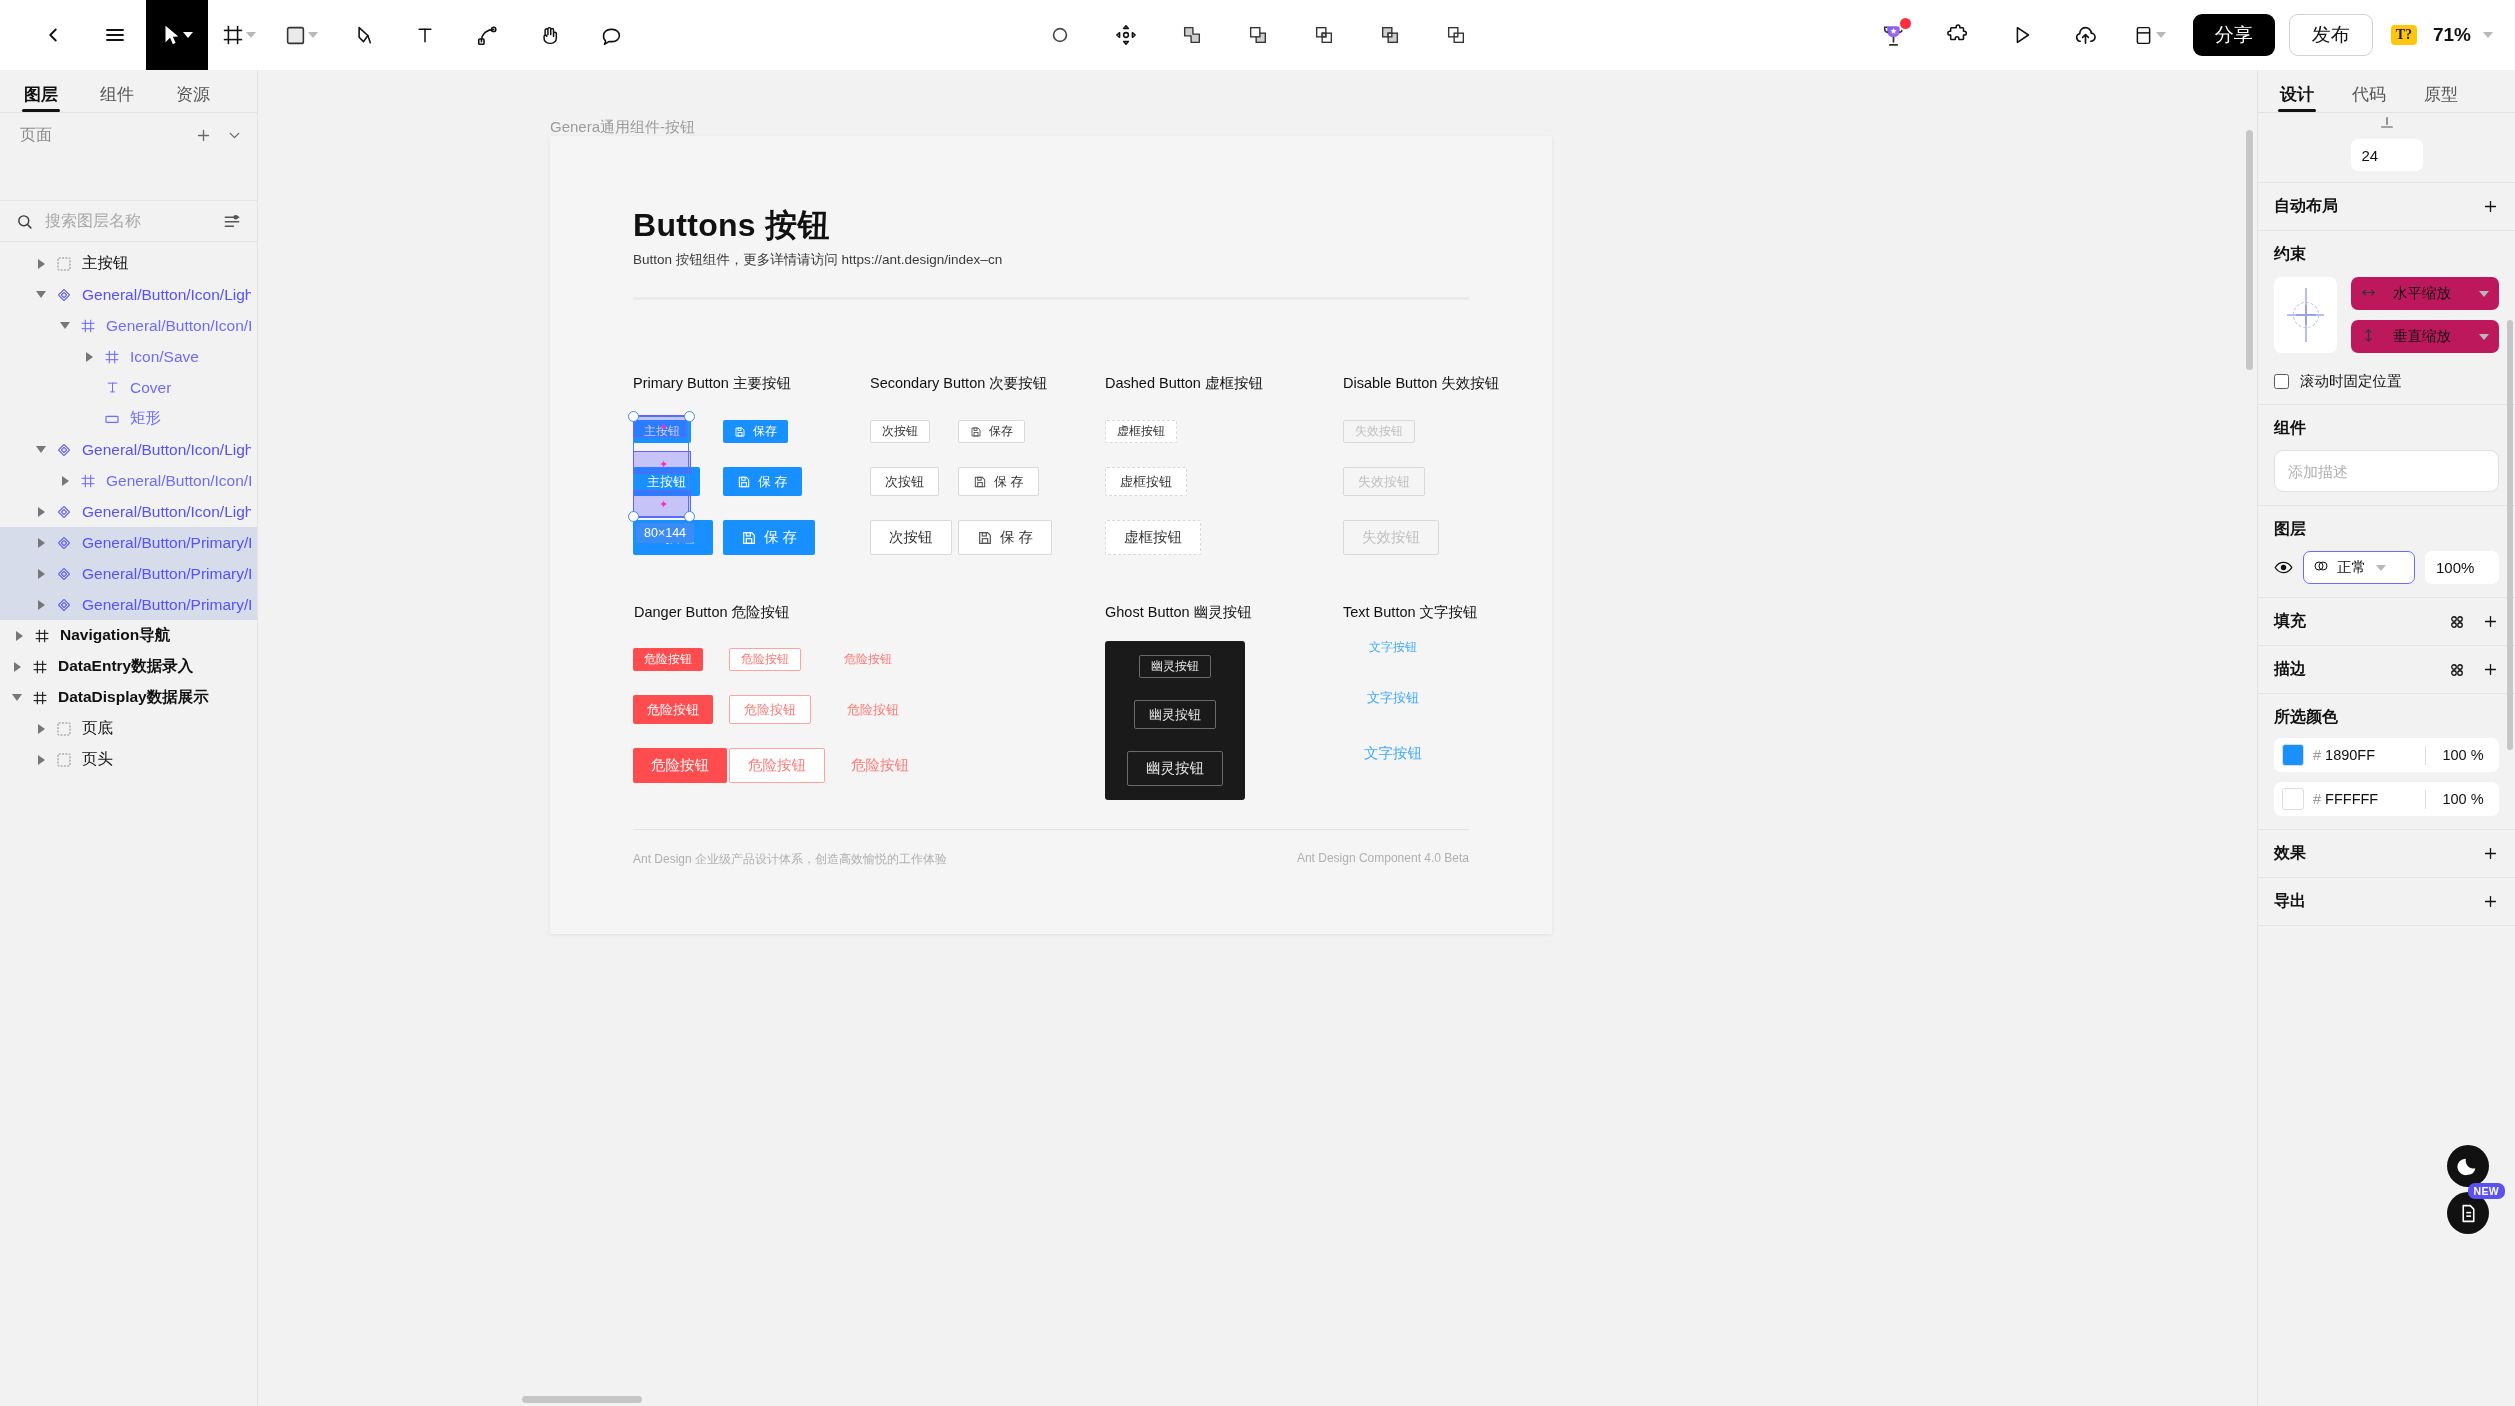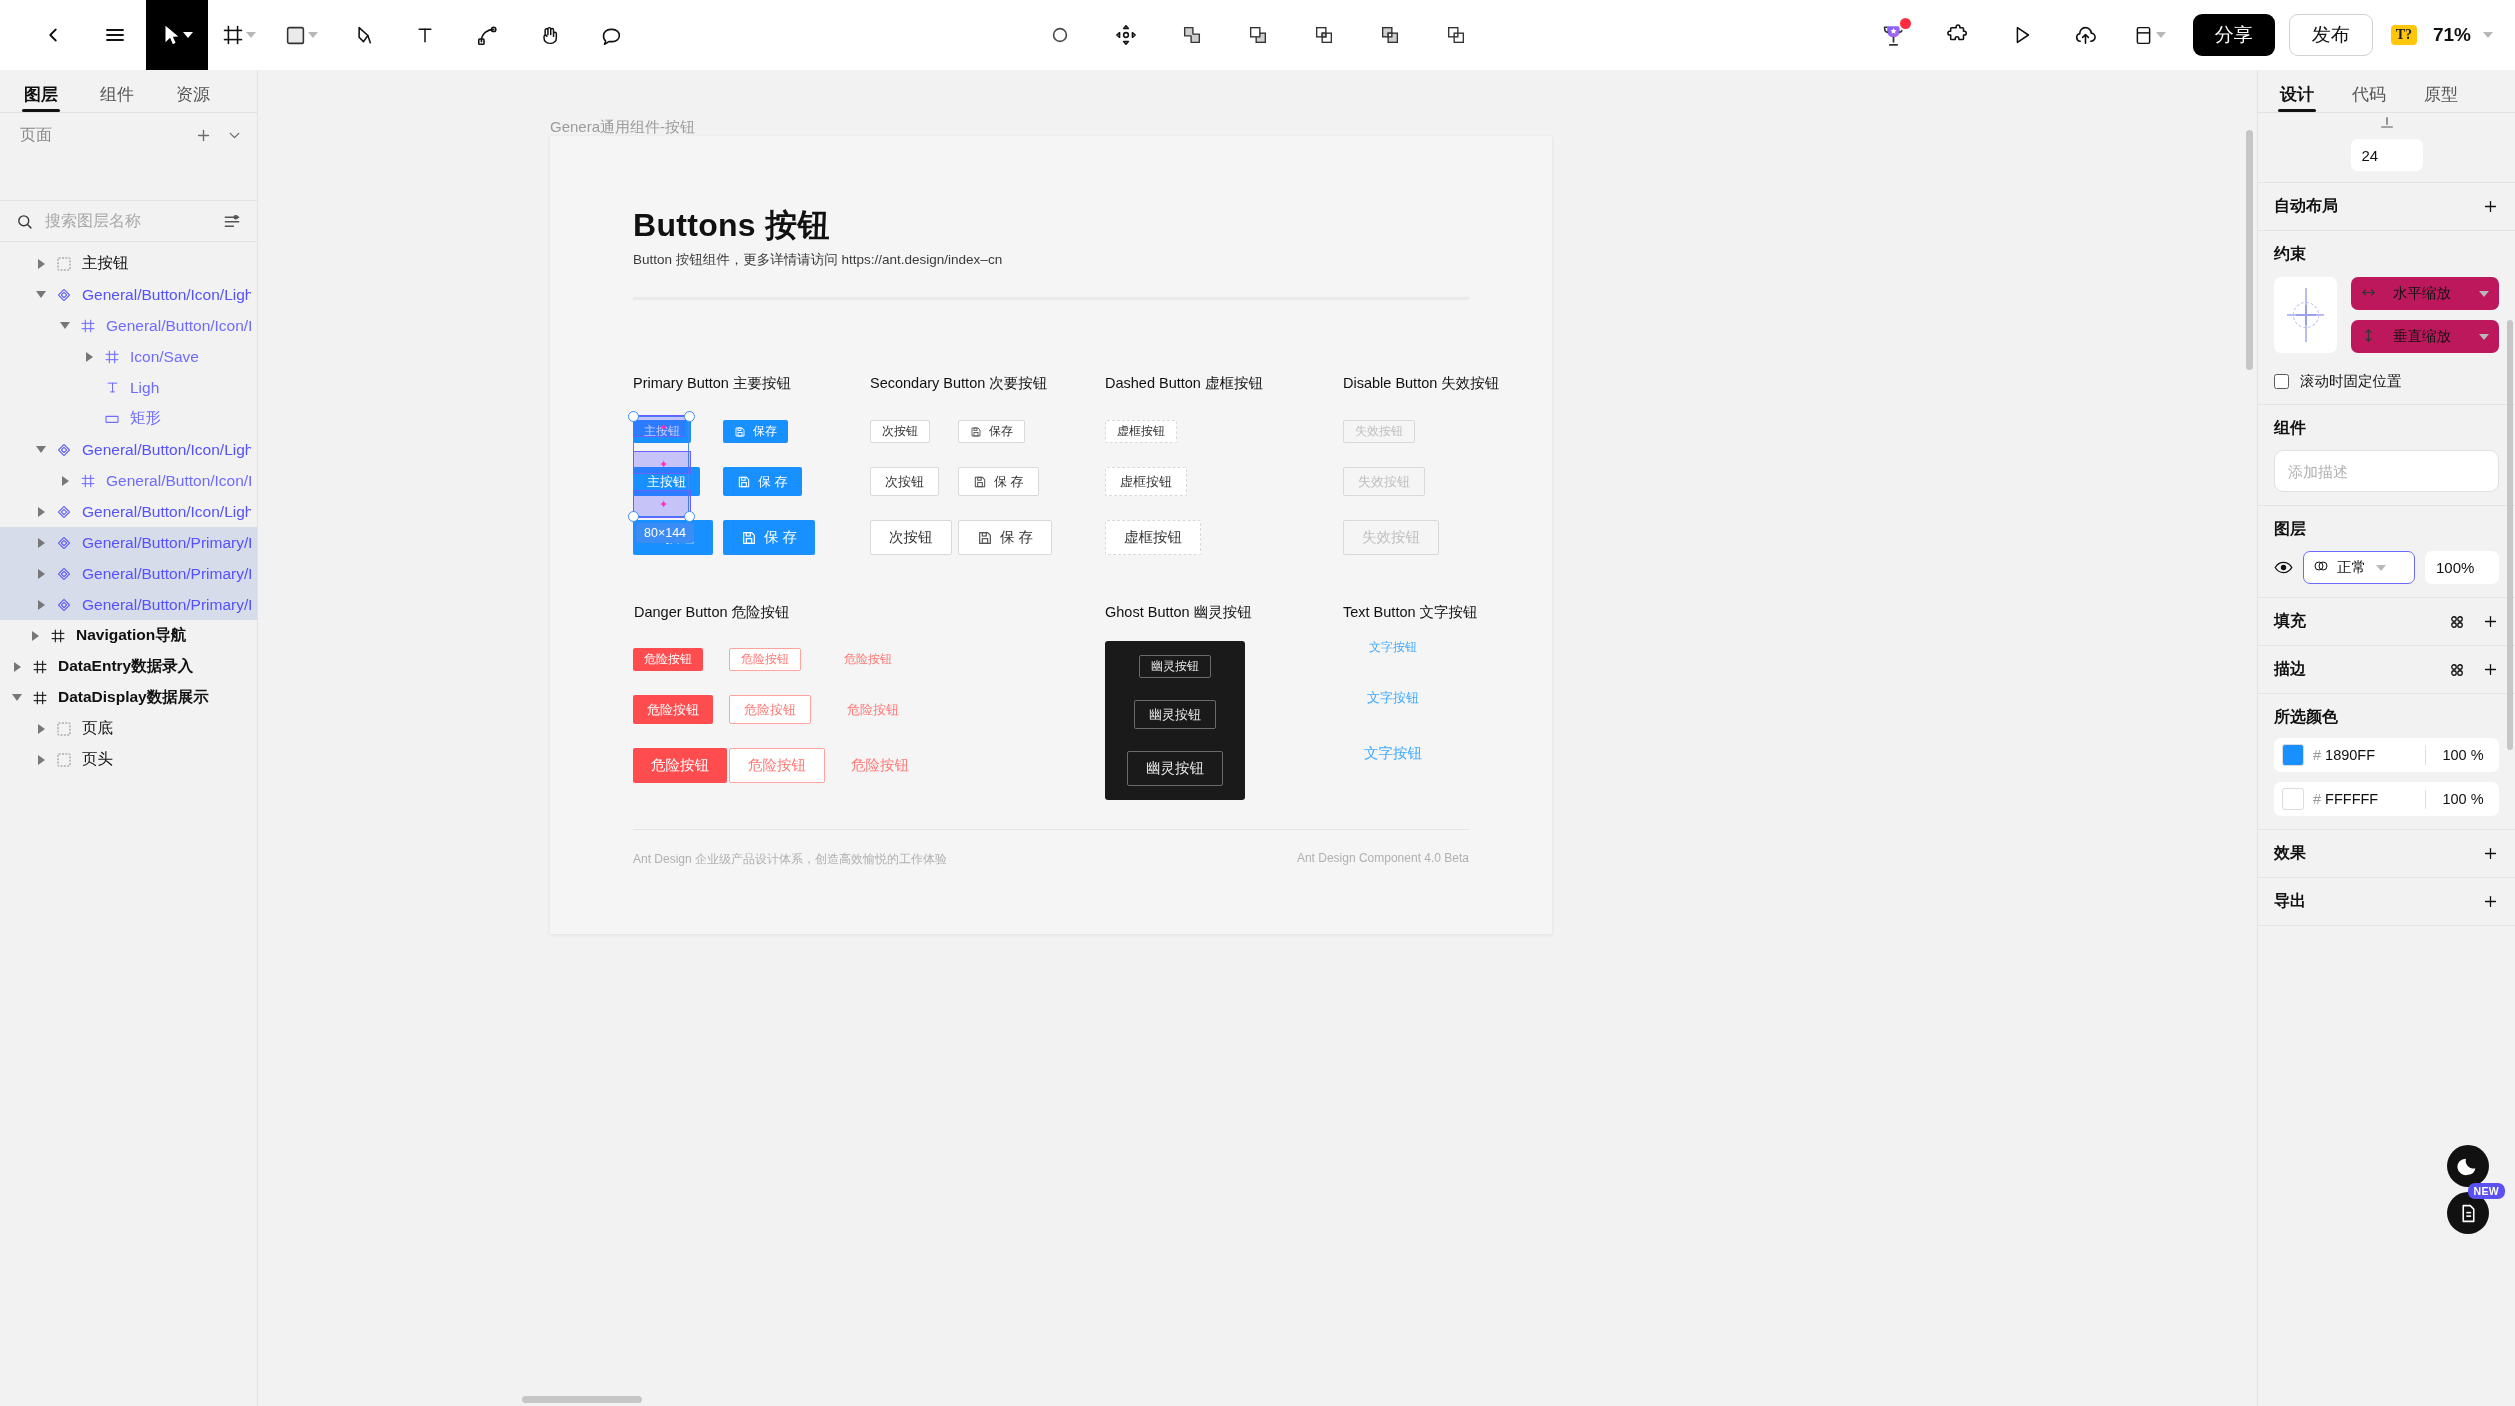--- a/index.html
+++ b/index.html
@@ -543,21 +543,21 @@
           </div>
           <div class="layer-row" style="padding-left: 78px;">
             <span class="lr-arrow"></span>
             <span class="lr-icon lr-inst">
               <svg width="15" height="15" viewBox="0 0 24 24" stroke="currentColor" stroke-width="1.6" stroke-linecap="round">
                 <line x1="5" y1="5" x2="19" y2="5"></line>
                 <line x1="12" y1="5" x2="12" y2="19"></line>
                 <line x1="9" y1="19" x2="15" y2="19"></line>
               </svg>
             </span>
-            <span class="lr-label lr-inst">Ligh</span>
+            <span class="lr-label lr-inst">Cover</span>
           </div>
           <div class="layer-row" style="padding-left: 78px;">
             <span class="lr-arrow"></span>
             <span class="lr-icon lr-inst">
               <svg width="16" height="16" viewBox="0 0 24 24" fill="none" stroke="currentColor" stroke-width="1.7">
                 <rect x="3" y="8" width="18" height="9" rx="1"></rect>
               </svg>
             </span>
             <span class="lr-label lr-inst">矩形</span>
           </div>
@@ -628,21 +628,21 @@
               <span class="tri-r"></span>
             </span>
             <span class="lr-icon lr-comp">
               <svg width="16" height="16" viewBox="0 0 24 24" fill="none" stroke="currentColor" stroke-width="1.6">
                 <rect x="12" y="3.5" width="12" height="12" rx="1" transform="rotate(45 12 3.5)"></rect>
                 <rect x="12" y="8" width="5.6" height="5.6" rx="0.6" transform="rotate(45 12 8)"></rect>
               </svg>
             </span>
             <span class="lr-label lr-comp">General/Button/Primary/Ligh...</span>
           </div>
-          <div class="layer-row" style="padding-left: 24px;">
+          <div class="layer-row" style="padding-left: 8px;">
             <span class="lr-arrow">
               <span class="tri-r"></span>
             </span>
             <span class="lr-icon lr-bold">
               <svg width="16" height="16" viewBox="0 0 24 24" fill="none" stroke="currentColor" stroke-width="1.6">
                 <line x1="8" y1="2.5" x2="8" y2="21.5"></line>
                 <line x1="16" y1="2.5" x2="16" y2="21.5"></line>
                 <line x1="2.5" y1="8" x2="21.5" y2="8"></line>
                 <line x1="2.5" y1="16" x2="21.5" y2="16"></line>
               </svg>

